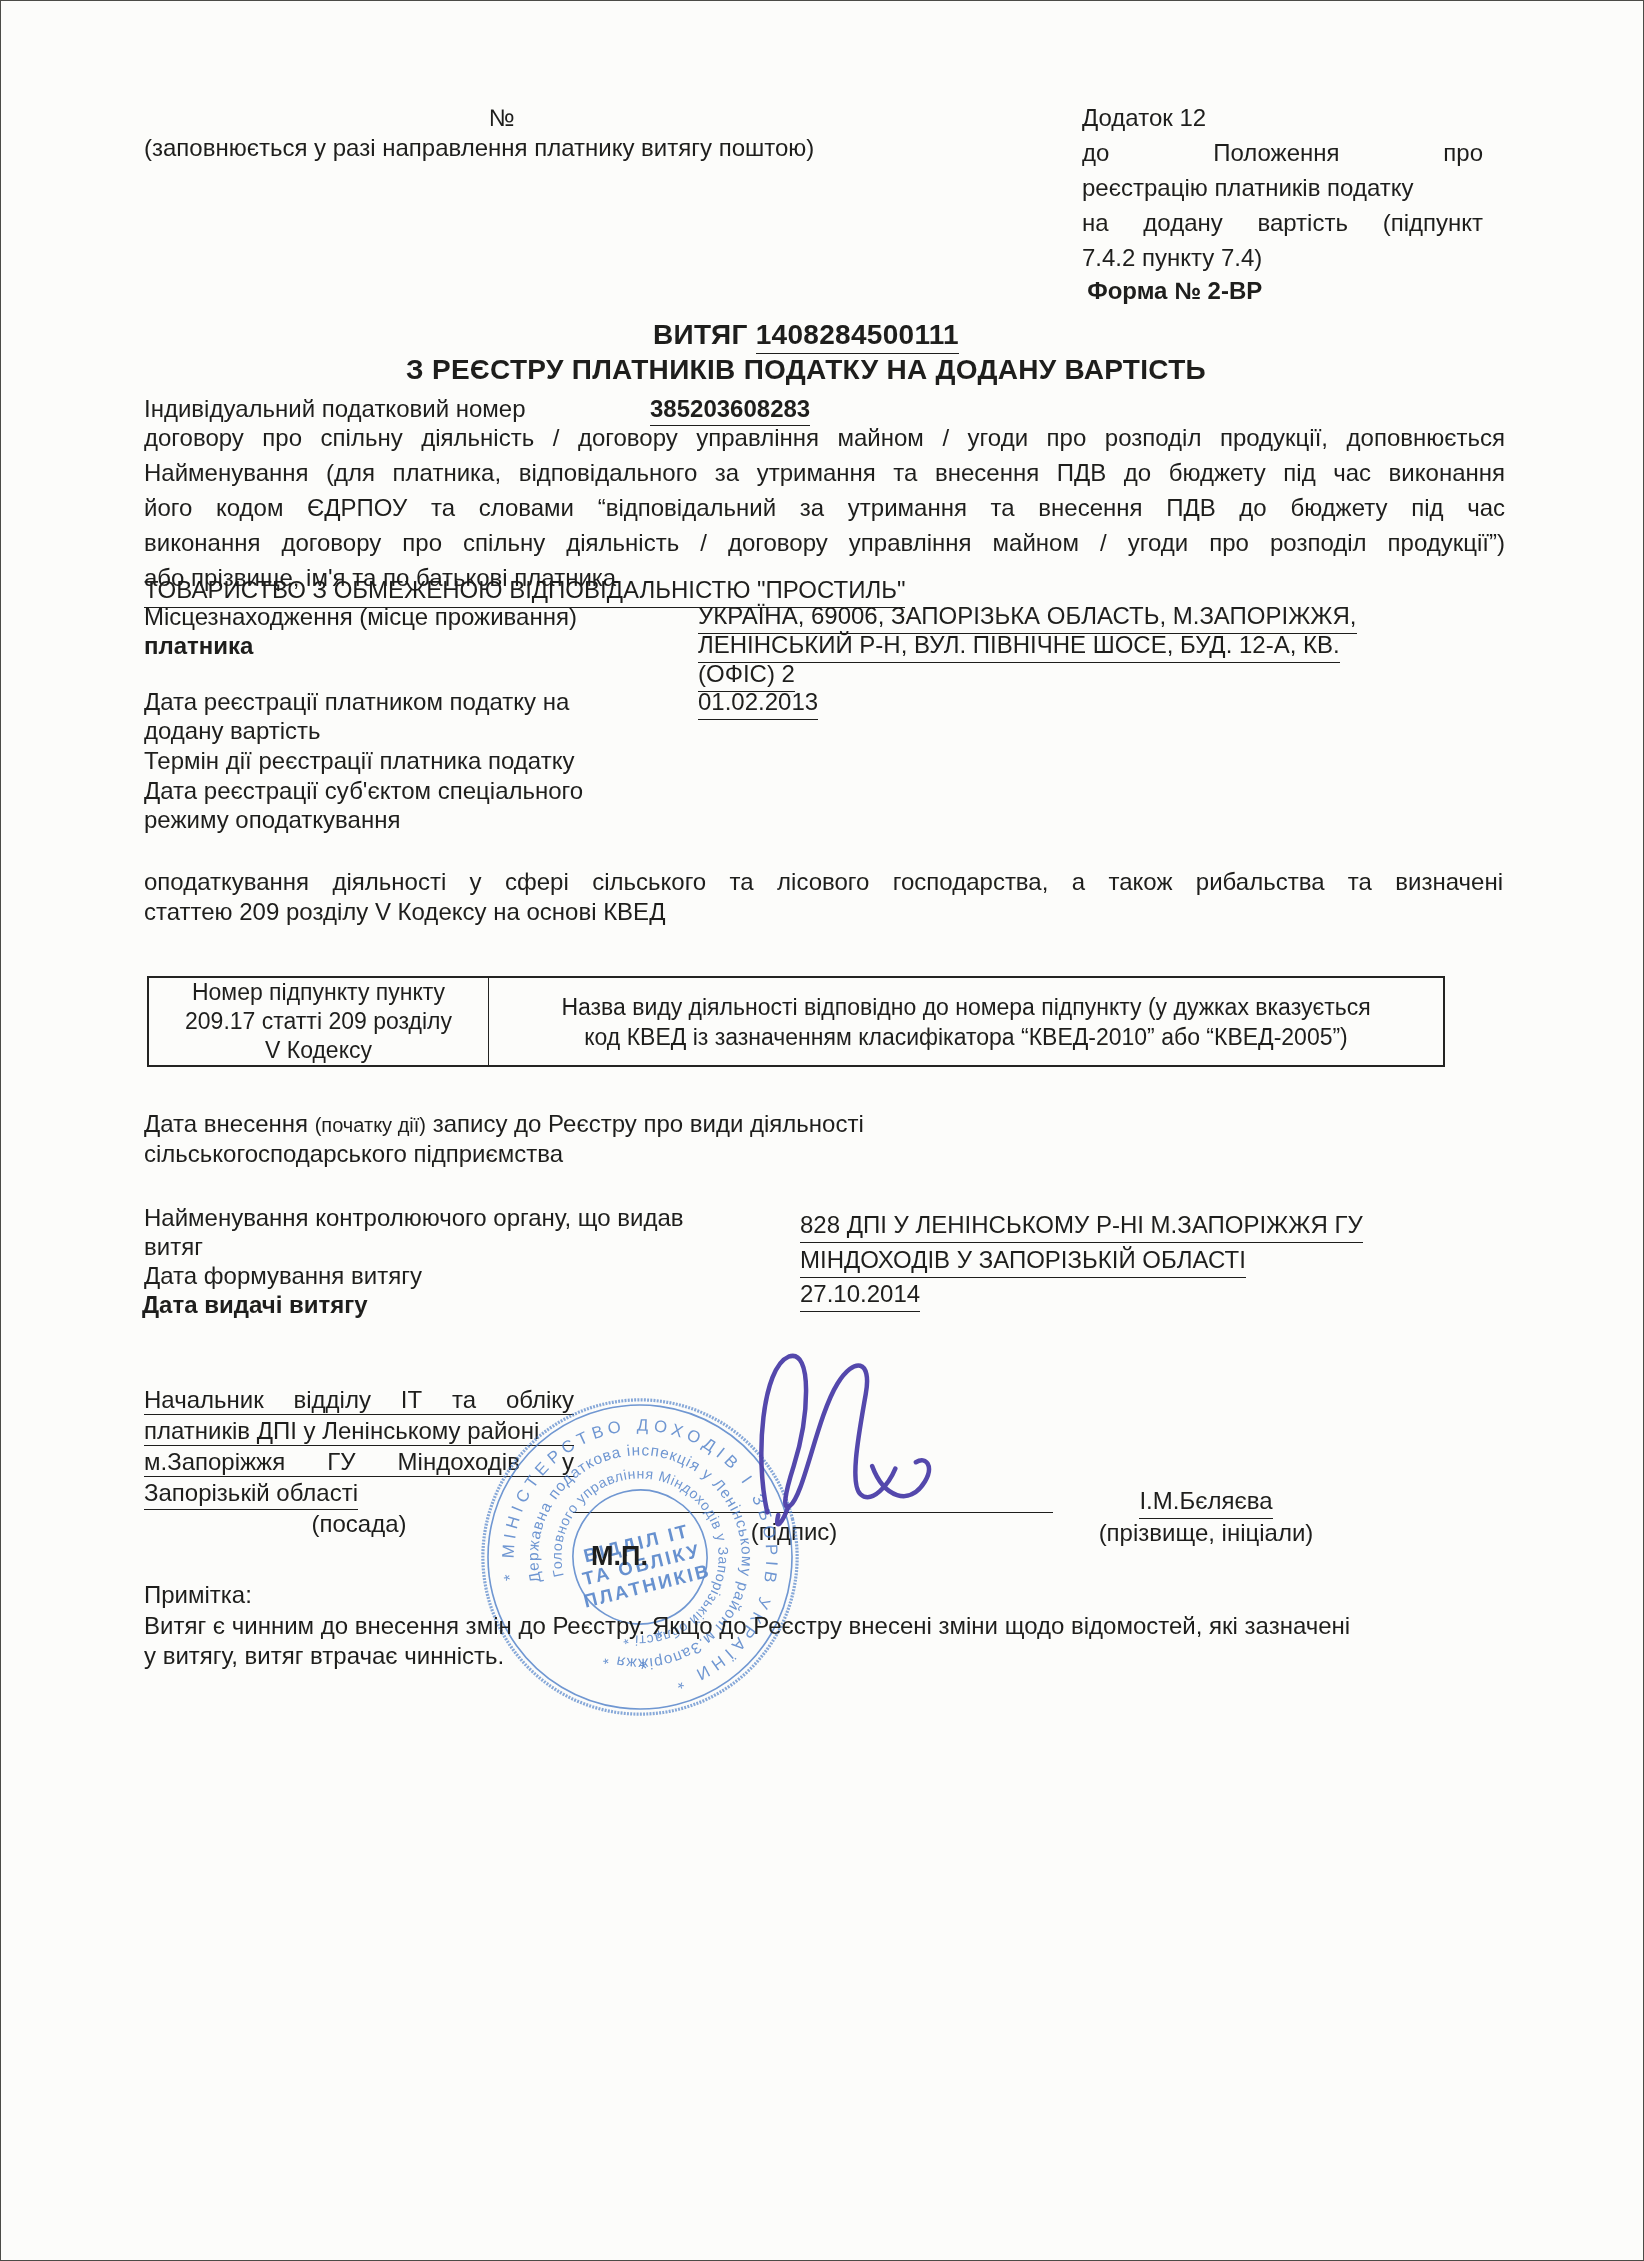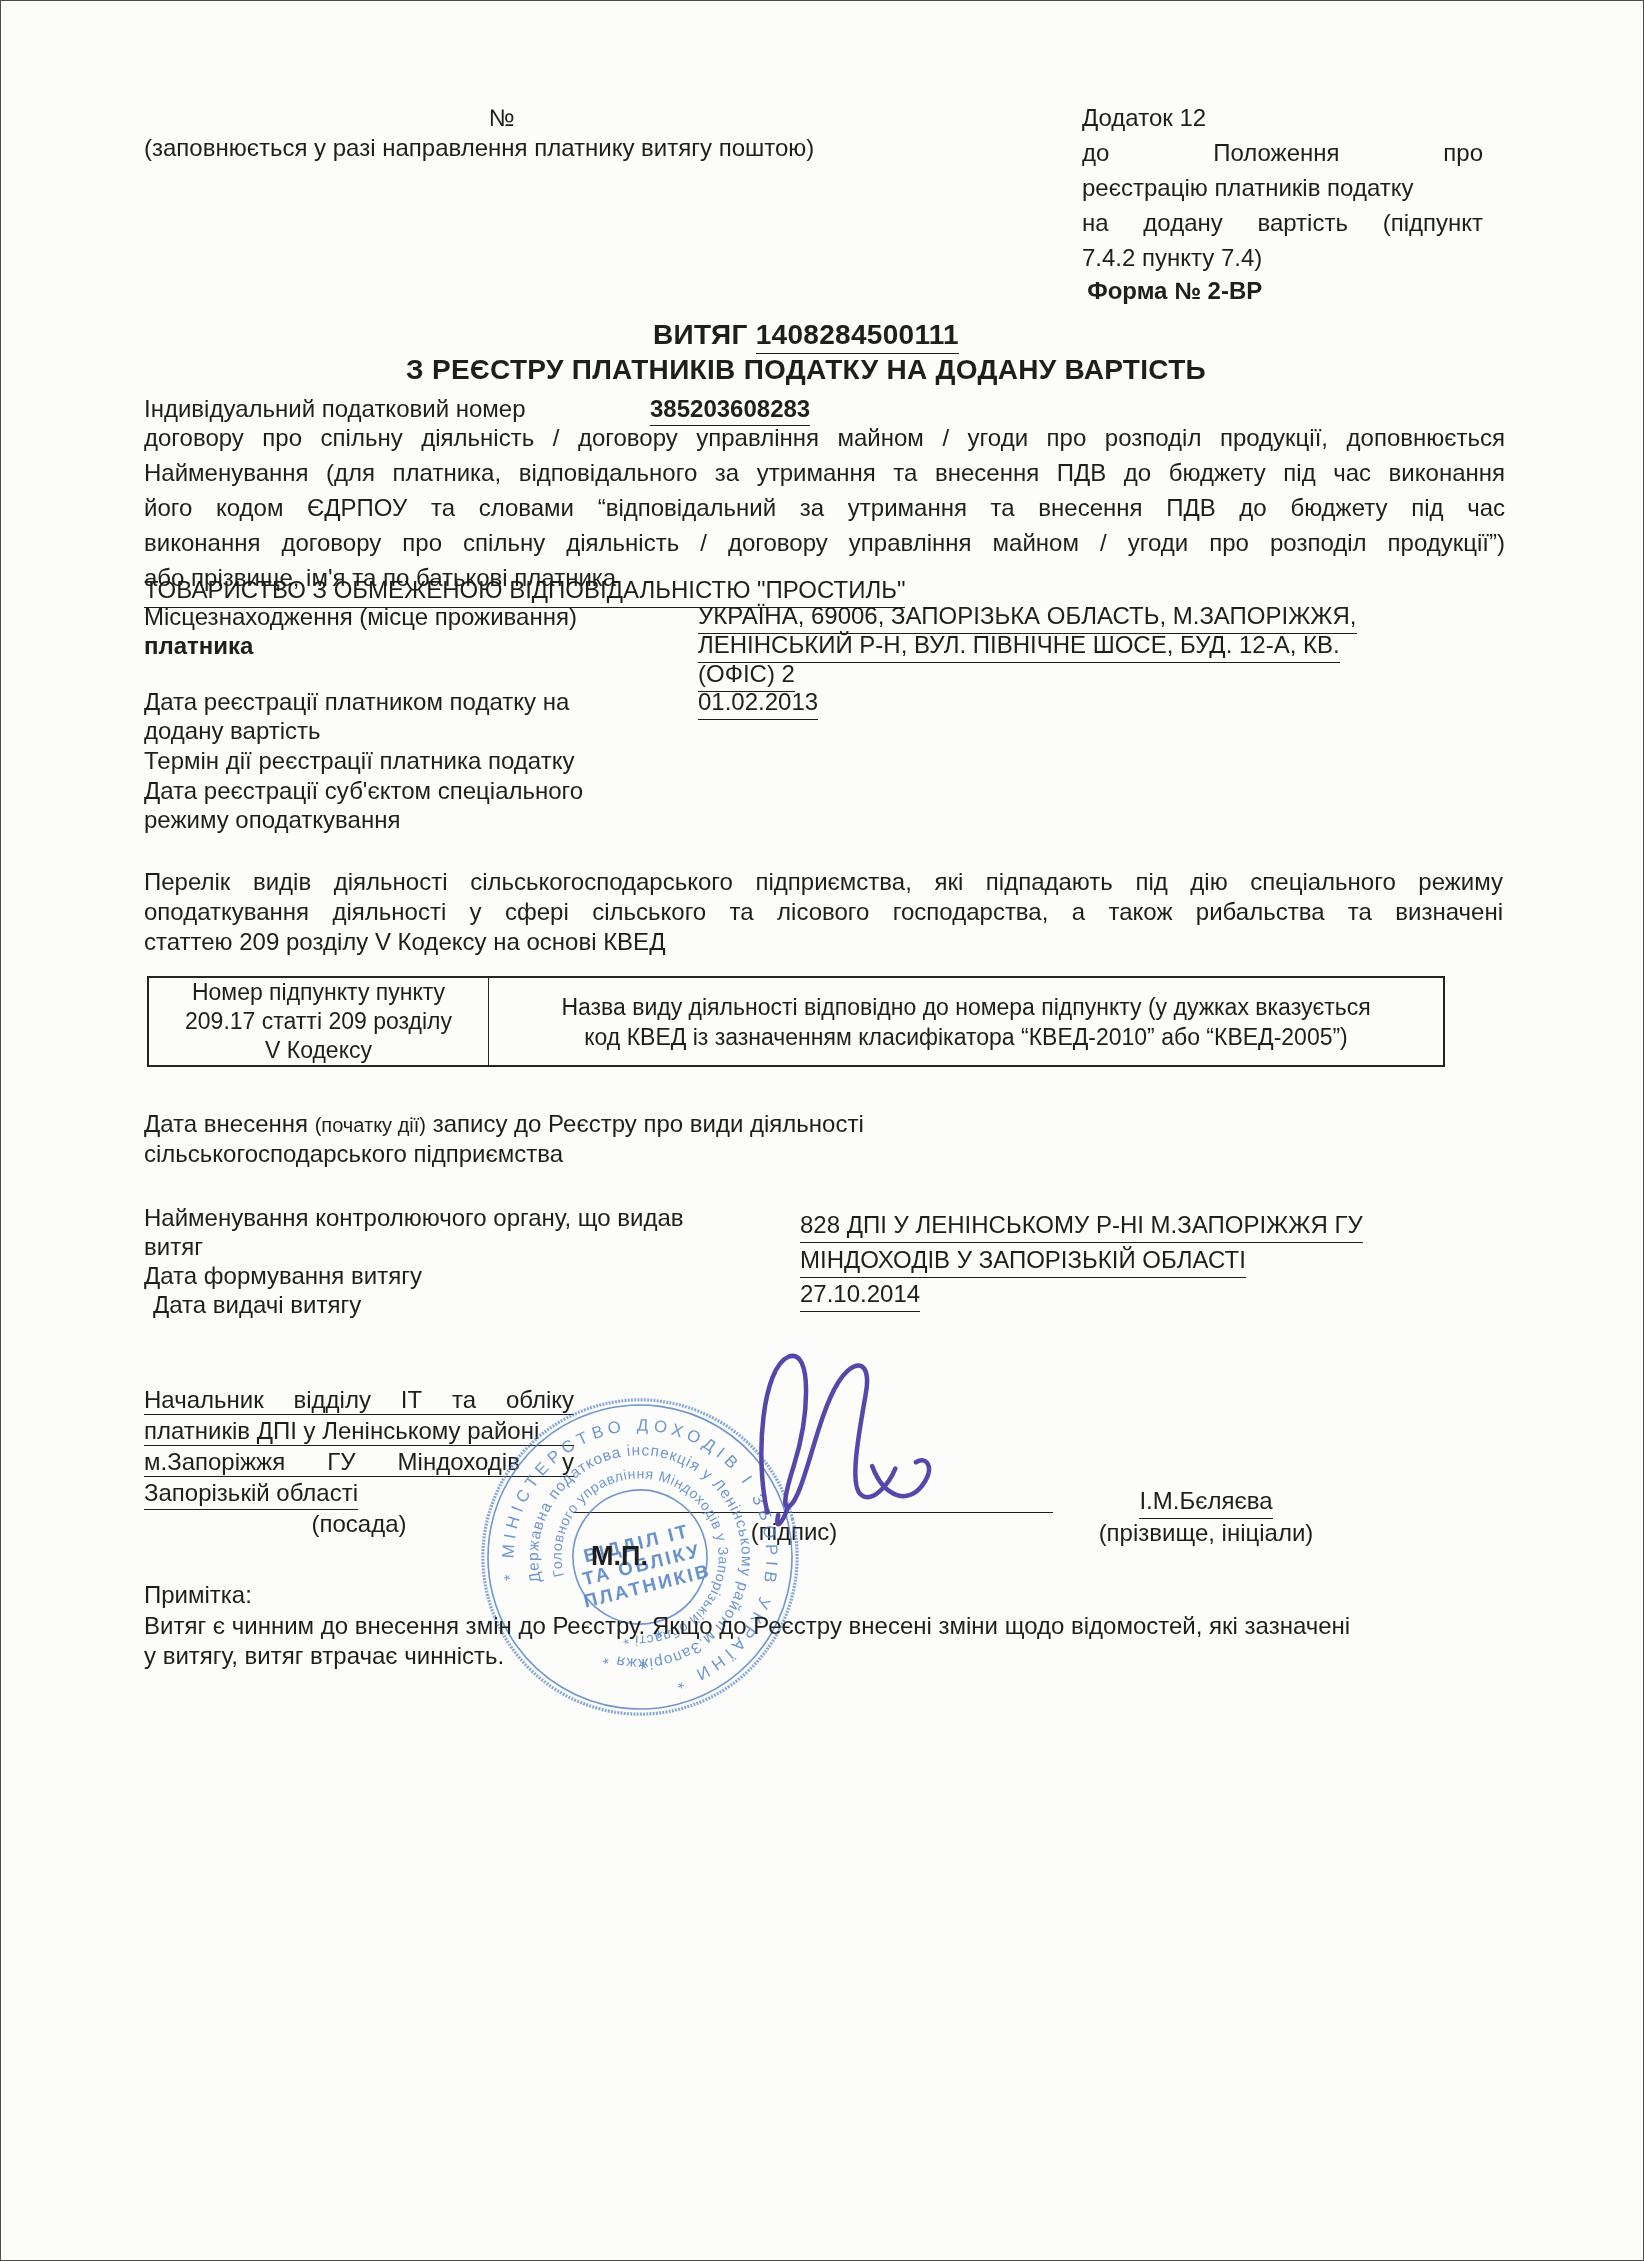--- a/index.html
+++ b/index.html
@@ -86,21 +86,20 @@
 
   <div class="t" style="left:143px; top:687px;">Дата реєстрації платником податку на</div>
   <div class="t" style="left:143px; top:716px;">додану вартість</div>
   <div class="t" style="left:697px; top:687px;"><span class="uspan">01.02.2013</span></div>
 
   <div class="t" style="left:143px; top:746px;">Термін дії реєстрації платника податку</div>
   <div class="t" style="left:143px; top:776px;">Дата реєстрації суб'єктом спеціального</div>
   <div class="t" style="left:143px; top:805px;">режиму оподаткування</div>
 
   <div class="blk" style="left:143px; top:867px; width:1359px;">
-    <div class="line just" style="height:30px;">Перелік видів діяльності сільськогосподарського підприємства, які підпадають під дію спеціального режиму</div>
     <div class="line just" style="height:30px;">оподаткування діяльності у сфері сільського та лісового господарства, а також рибальства та визначені</div>
     <div class="line" style="height:30px;">статтею 209 розділу V Кодексу на основі КВЕД</div>
   </div>
 
   <div class="kvtable">
     <div class="c1">
       <div>Номер підпункту пункту</div>
       <div>209.17 статті 209 розділу</div>
       <div>V Кодексу</div>
     </div>
@@ -116,21 +115,21 @@
     <span>запису до Реєстру про види діяльності</span>
   </div>
   <div class="t" style="left:143px; top:1139px;">сільськогосподарського підприємства</div>
 
   <div class="t" style="left:143px; top:1203px;">Найменування контролюючого органу, що видав</div>
   <div class="t" style="left:143px; top:1232px;">витяг</div>
   <div class="t" style="left:799px; top:1210px;"><span class="uspan">828 ДПІ У ЛЕНІНСЬКОМУ Р-НІ М.ЗАПОРІЖЖЯ ГУ</span></div>
   <div class="t" style="left:799px; top:1245px;"><span class="uspan">МІНДОХОДІВ У ЗАПОРІЗЬКІЙ ОБЛАСТІ</span></div>
   <div class="t" style="left:143px; top:1261px;">Дата формування витягу</div>
   <div class="t" style="left:799px; top:1279px;"><span class="uspan">27.10.2014</span></div>
-  <div class="t" style="left:152px; top:1290px;">Дата видачі витягу</div>
+  <div class="t" style="left:141px; top:1290px;font-weight:bold;">Дата видачі витягу</div>
 
   <div class="blk" style="left:143px; top:1385px; width:430px;">
     <div class="posline just" style="word-spacing:3.9px;">Начальник відділу ІТ та обліку</div>
     <div class="posline" style="margin-top:1.9px;">платників ДПІ у Ленінському районі</div>
     <div class="posline just" style="margin-top:1.9px;">м.Запоріжжя ГУ Міндоходів у</div>
     <div style="margin-top:1.9px;"><span class="uspan">Запорізькій області</span></div>
   </div>
   <div class="t ctr" style="left:143px; top:1509px; width:430px;">(посада)</div>
 
   <div class="sigline"></div>

